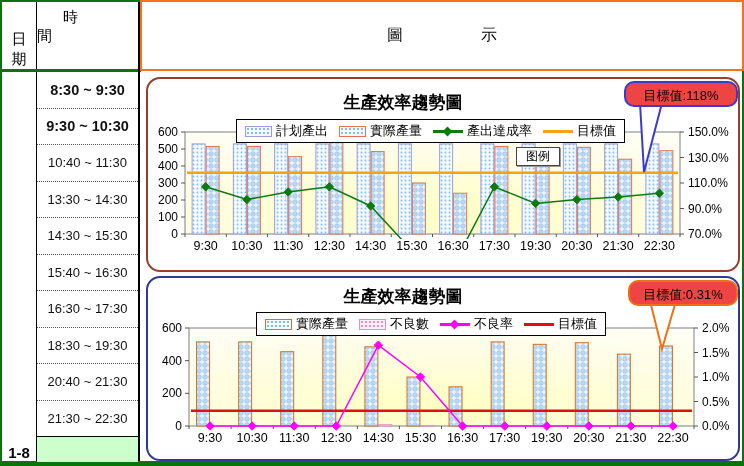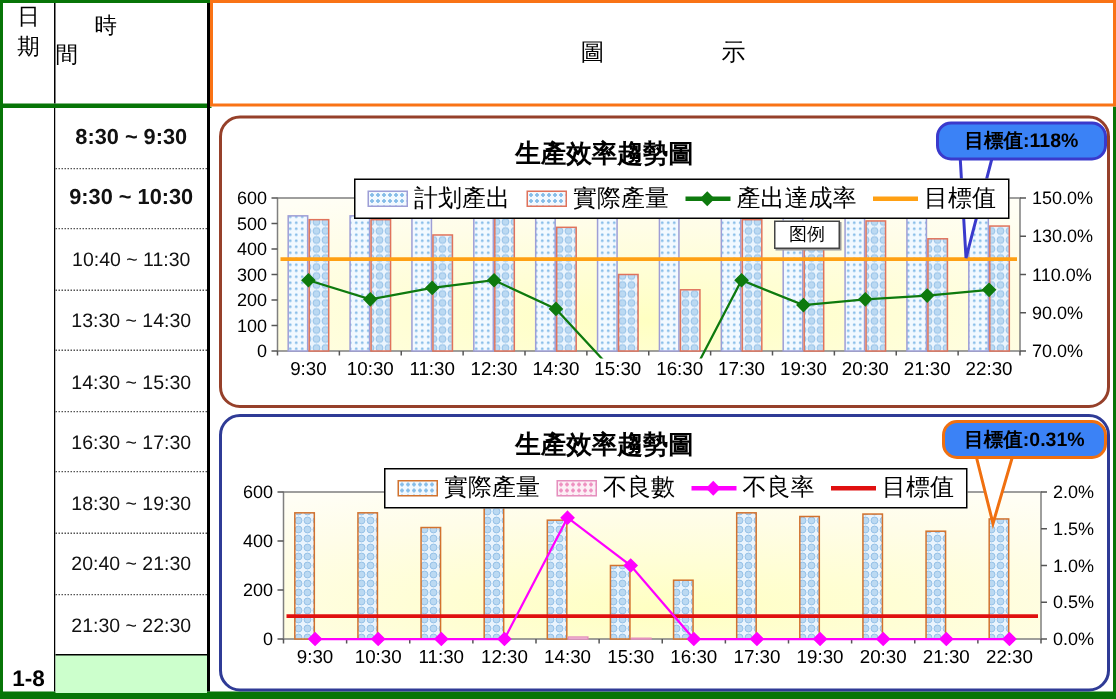--- a/index.html
+++ b/index.html
@@ -8,21 +8,21 @@
   .abs{position:absolute;}
   
   .b-left{left:0;top:0;width:2px;height:466px;background:#077507;}
   .b-topleft{left:0;top:0;width:141px;height:2px;background:#077507;}
   .b-bottom{left:0;top:461px;width:744px;height:5px;background:#077507;}
   .b-right{left:742px;top:66px;width:2px;height:400px;background:#077507;}
   .b-header{left:0;top:69px;width:141px;height:3px;background:#077507;}
   .b-timecol{left:138px;top:2px;width:2px;height:459px;background:#000;}
   
   .h-date{left:2px;top:2px;width:34px;height:67px;border-right:1px solid #000;
-          display:flex;align-items:flex-start;justify-content:center;font-size:15px;}
+          display:flex;align-items:flex-end;justify-content:center;font-size:15px;}
   .h-date span{display:block;width:17px;line-height:20px;text-align:center;}
   .h-time{left:37px;top:2px;width:101px;height:49px;display:flex;align-items:center;justify-content:center;
           font-size:15px;letter-spacing:26px;text-indent:26px;}
   .h-chart{left:140px;top:0;width:604px;height:71px;border:2px solid #f97316;box-sizing:border-box;
            display:flex;align-items:center;justify-content:center;font-size:16px;
            letter-spacing:78px;text-indent:78px;background:#fff;}
   
   .c-date{left:2px;top:72px;width:34px;height:389px;border-right:1px solid #000;
           display:flex;align-items:flex-end;justify-content:center;font-size:15px;font-weight:bold;}
   .c-times{left:37px;top:72px;width:101px;height:364px;display:flex;flex-direction:column;}
@@ -31,33 +31,33 @@
   .trow.bold{font-size:14.5px;font-weight:bold;}
   .trow:last-child{border-bottom:none;}
   .c-green{left:37px;top:436px;width:101px;height:25px;background:#CCFFCC;border-top:1px solid #000;}
   
   .chart-box{position:absolute;background:#fff;box-sizing:content-box;}
   .chart-box.top{left:146px;top:77px;width:590px;height:191px;border:2px solid #96402A;border-radius:14px;}
   .chart-box.bot{left:146px;top:276px;width:590px;height:181px;border:2px solid #2F3B96;border-radius:14px;}
   .chart-box svg{position:absolute;left:0;top:0;}
   .chart-title{position:absolute;left:90px;width:330px;text-align:center;font-weight:bold;font-size:17px;}
   .legend{position:absolute;display:flex;align-items:center;gap:11px;padding:2px 8px;
-          border:1px solid #000;background:#fff;font-size:16px;white-space:nowrap;}
+          border:1px solid #000;background:#fff;font-size:13px;white-space:nowrap;}
   .litem{display:flex;align-items:center;gap:4px;}
   .sw-bar{width:27px;height:11px;border:1px solid;box-sizing:border-box;background-color:#F2F9FF;
           background-image:radial-gradient(circle,#85BCE8 1px,transparent 1.4px);background-size:4px 4px;}
   .sw-bar.pink{background-color:#FCEFF5;background-image:radial-gradient(circle,#EE8FC0 1px,transparent 1.4px);}
   .sw-line{position:relative;width:30px;height:11px;}
   .sw-line .ln{position:absolute;left:0;right:0;top:4px;height:3px;}
   .sw-line .dm{position:absolute;left:11px;top:2px;width:7px;height:7px;transform:rotate(45deg);}
   .overlay-label{position:absolute;left:322px;top:68px;width:42px;height:17px;background:#fff;
           border:1px solid #444;box-shadow:1px 1px 0 #999;display:flex;align-items:center;justify-content:center;
           font-size:12px;margin-left:46px;}
-  .callout{position:absolute;background:#3b82f6;border-radius:10px;font-size:13px;
-           display:flex;align-items:center;justify-content:center;white-space:nowrap;font-weight:bold;}
+  .callout{position:absolute;background:#ef4444;border-radius:10px;font-size:13px;
+           display:flex;align-items:flex-end;justify-content:center;white-space:nowrap;}
   .callout.blue{left:476px;top:2px;width:110px;height:22px;border:2px solid #3A3ACC;}
   .callout.orange{left:480px;top:2px;width:106px;height:22px;border:2px solid #F07010;}
 </style>
 </head>
 <body>
 
 <div class="sheet">
 
   <div class="abs b-left"></div>
   <div class="abs b-topleft"></div>
@@ -78,20 +78,21 @@
 
   <div class="abs c-date">
     <span>1-8</span>
   </div>
   <div class="abs c-times" id="time-rows">
       <div class="trow bold">8:30 ~ 9:30</div>
       <div class="trow bold">9:30 ~ 10:30</div>
       <div class="trow">10:40 ~ 11:30</div>
       <div class="trow">13:30 ~ 14:30</div>
       <div class="trow">14:30 ~ 15:30</div>
+      <div class="trow">15:40 ~ 16:30</div>
       <div class="trow">16:30 ~ 17:30</div>
       <div class="trow">18:30 ~ 19:30</div>
       <div class="trow">20:40 ~ 21:30</div>
       <div class="trow">21:30 ~ 22:30</div>
     </div>
   <div class="abs c-green"></div>
 
   <svg width="0" height="0" style="position:absolute">
     <defs>
       <pattern id="pat-dots" width="4" height="4" patternUnits="userSpaceOnUse">

